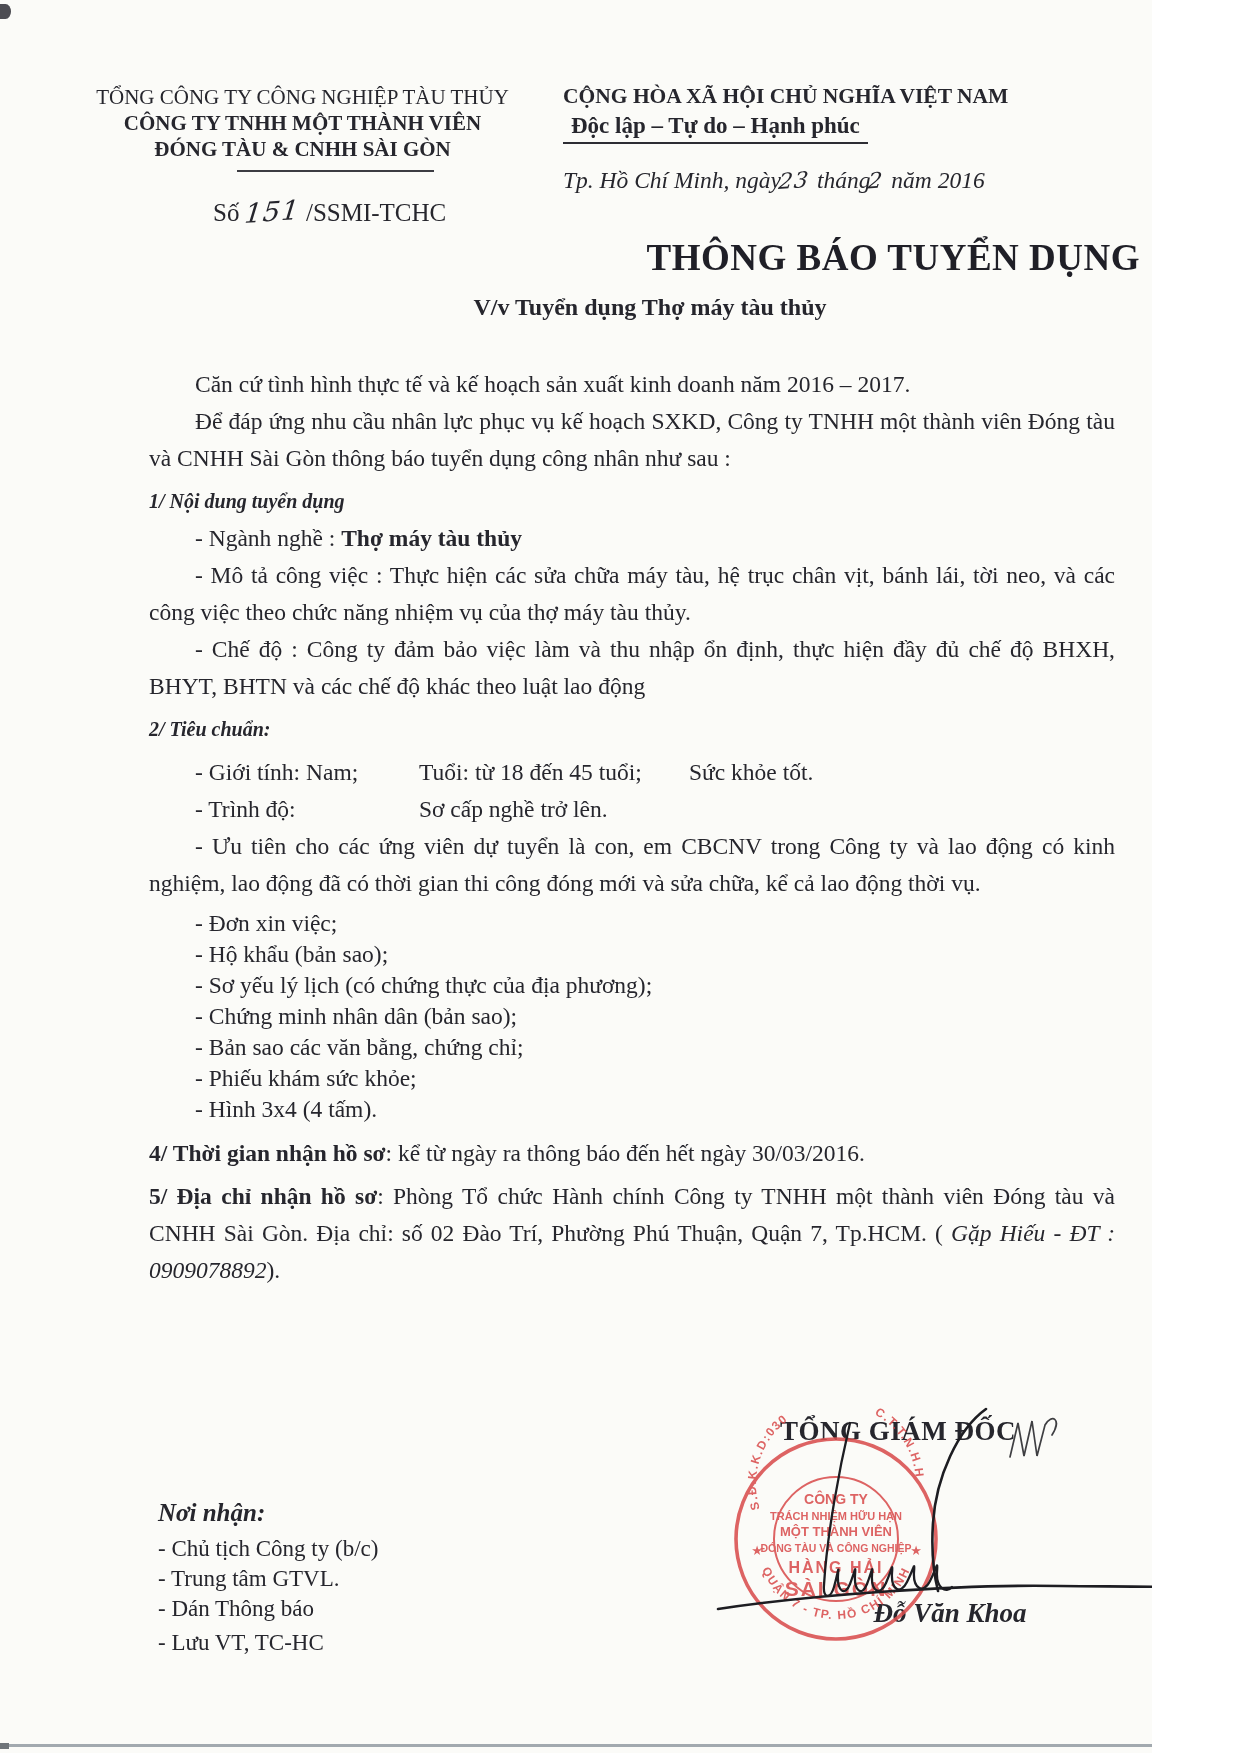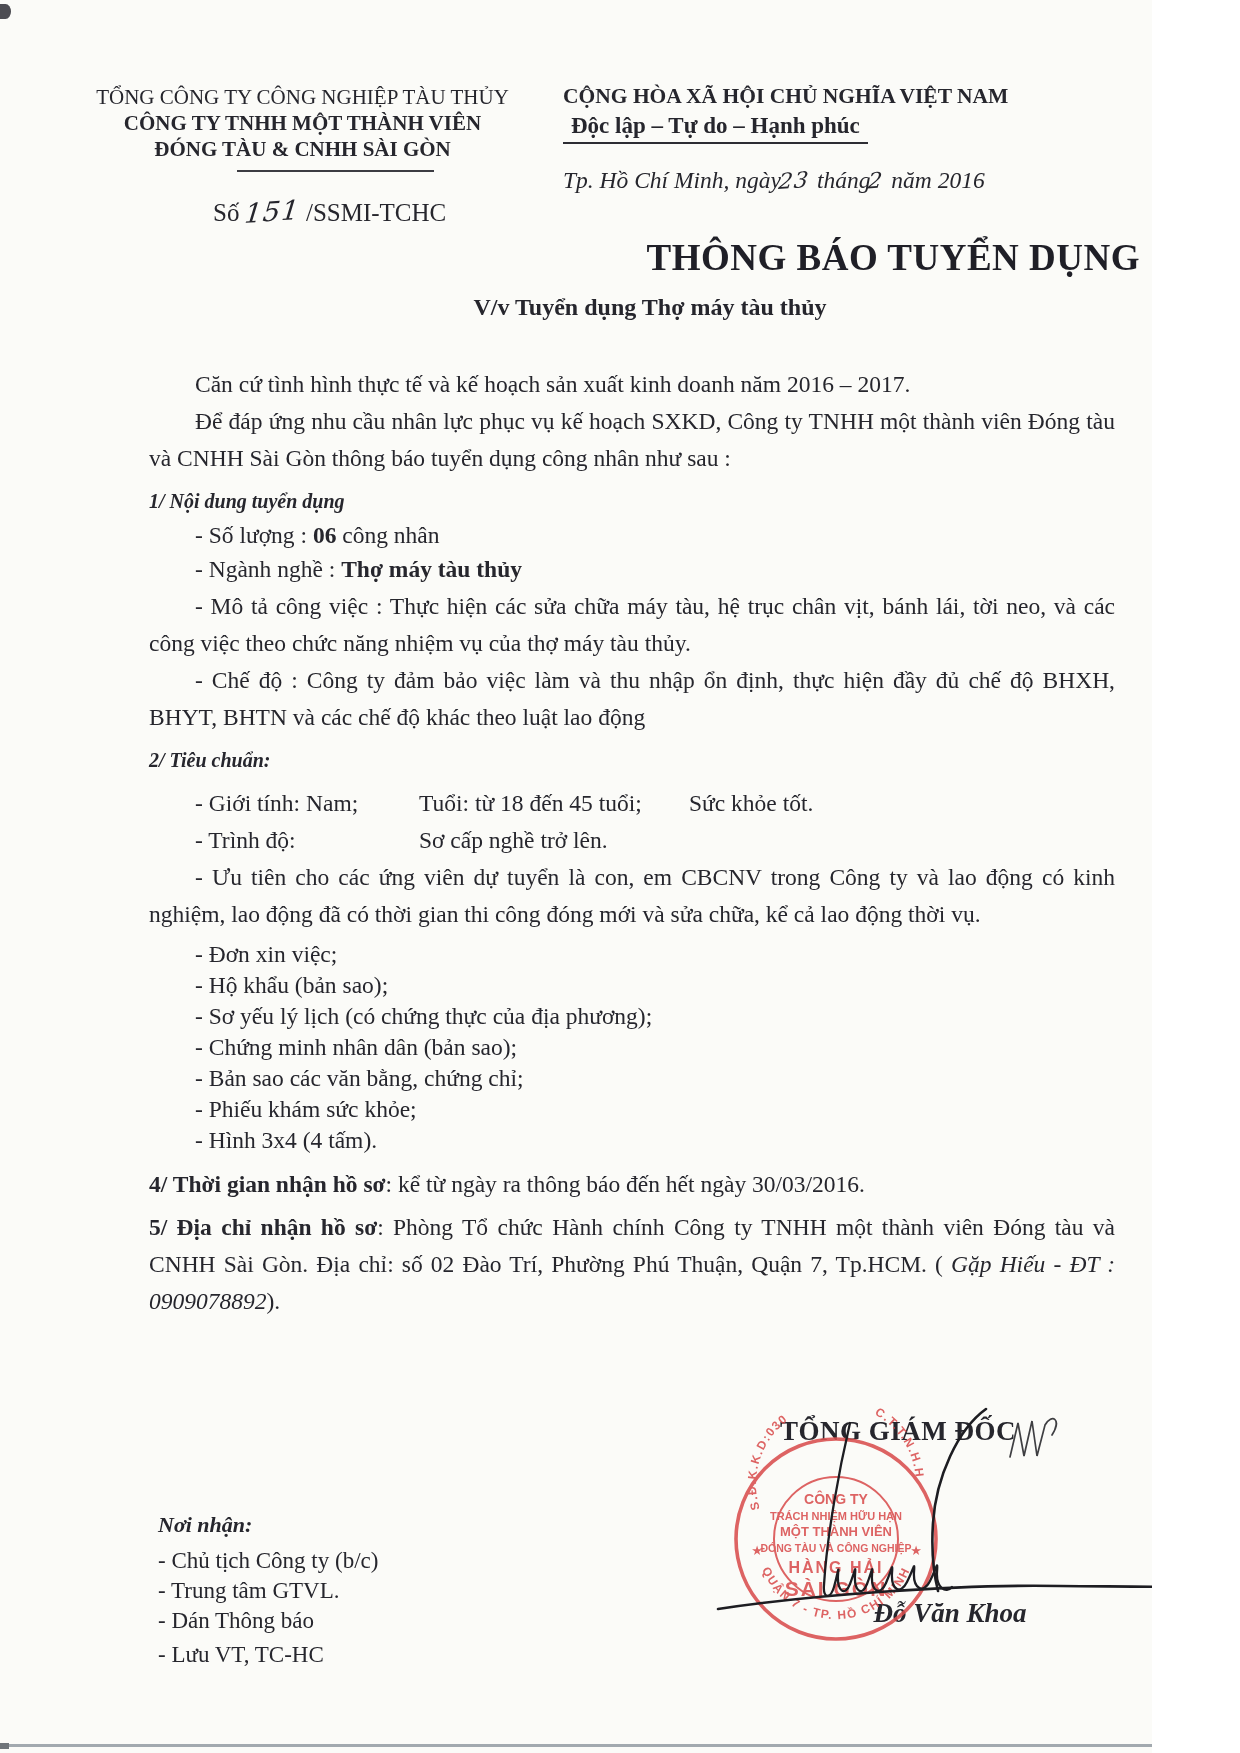--- a/index.html
+++ b/index.html
@@ -43,21 +43,21 @@
   .col2{display:inline-block; width:270px;}
   .mt6{margin-top:6px !important;} .mt10{margin-top:10px !important;}
   .lbl{font-weight:bold;}
   .contact{font-style:italic;}
   
   .sig-title{position:absolute; left:748px; top:1416px; width:300px; text-align:center;
              font-weight:bold; font-size:27px; letter-spacing:.5px;}
   .sig-name{position:absolute; left:845px; top:1598px; width:210px; text-align:center;
             font-weight:bold; font-size:27px;font-style:italic;}
   .recipients{position:absolute; left:158px; top:1498px; font-size:23px; line-height:30px;}
-  .recip-h{font-weight:bold; font-style:italic; font-size:22px; margin-bottom:6px;margin-top:12px;}
+  .recip-h{font-weight:bold; font-style:italic; font-size:25px; margin-bottom:6px;}
   .recipients p{margin:0;}
   .recip-last{margin-top:4px !important;}
   .sig-art{position:absolute; left:700px; top:1395px; width:540px; height:270px;}
   
   .scan-bottom{position:absolute; left:0; top:1744px; width:1240px; height:3px; background:#a2a9af;}
   .scan-nub{position:absolute; left:0; top:1743px; width:9px; height:6px; background:#70757a;}
   .scan-corner{position:absolute; left:0; top:4px; width:11px; height:15px;
                background:#4c4c52; border-radius:0 60% 60% 0;}
   
   .stamp-ring-text{font-family:"Liberation Sans", sans-serif; font-weight:bold;
@@ -92,21 +92,20 @@
   </div>
 
   <div class="title">THÔNG BÁO TUYỂN DỤNG</div>
   <div class="subject">V/v Tuyển dụng Thợ máy tàu thủy</div>
 
   <div class="body">
     <p class="indent">Căn cứ tình hình thực tế và kế hoạch sản xuất kinh doanh năm 2016 – 2017.</p>
     <p class="indent just">Để đáp ứng nhu cầu nhân lực phục vụ kế hoạch SXKD, Công ty TNHH một thành viên Đóng tàu và CNHH Sài Gòn thông báo tuyển dụng công nhân như sau :</p>
 
     <p class="sec-h">1/ Nội dung tuyển dụng</p>
-    <p class="li"><span>- Số lượng : </span><b>06</b><span> công nhân</span></p>
     <p class="li" style="line-height:37px;"><span>- Ngành nghề : </span><b>Thợ máy tàu thủy</b></p>
     <p class="indent just">- Mô tả công việc : Thực hiện các sửa chữa máy tàu, hệ trục chân vịt, bánh lái, tời neo, và các công việc theo chức năng nhiệm vụ của thợ máy tàu thủy.</p>
     <p class="indent just">- Chế độ : Công ty đảm bảo việc làm và thu nhập ổn định, thực hiện đầy đủ chế độ BHXH, BHYT, BHTN và các chế độ khác theo luật lao động</p>
 
     <p class="sec-h">2/ Tiêu chuẩn:</p>
     <p class="tier-row mt6"><span class="col1">- Giới tính: Nam;</span><span class="col2">Tuổi: từ 18 đến 45 tuổi;</span><span>Sức khỏe tốt.</span></p>
     <p class="tier-row"><span class="col1">- Trình độ:</span><span>Sơ cấp nghề trở lên.</span></p>
     <p class="indent just">- Ưu tiên cho các ứng viên dự tuyển là con, em CBCNV trong Công ty và lao động có kinh nghiệm, lao động đã có thời gian thi công đóng mới và sửa chữa, kể cả lao động thời vụ.</p>
 
     <div class="mt6">

